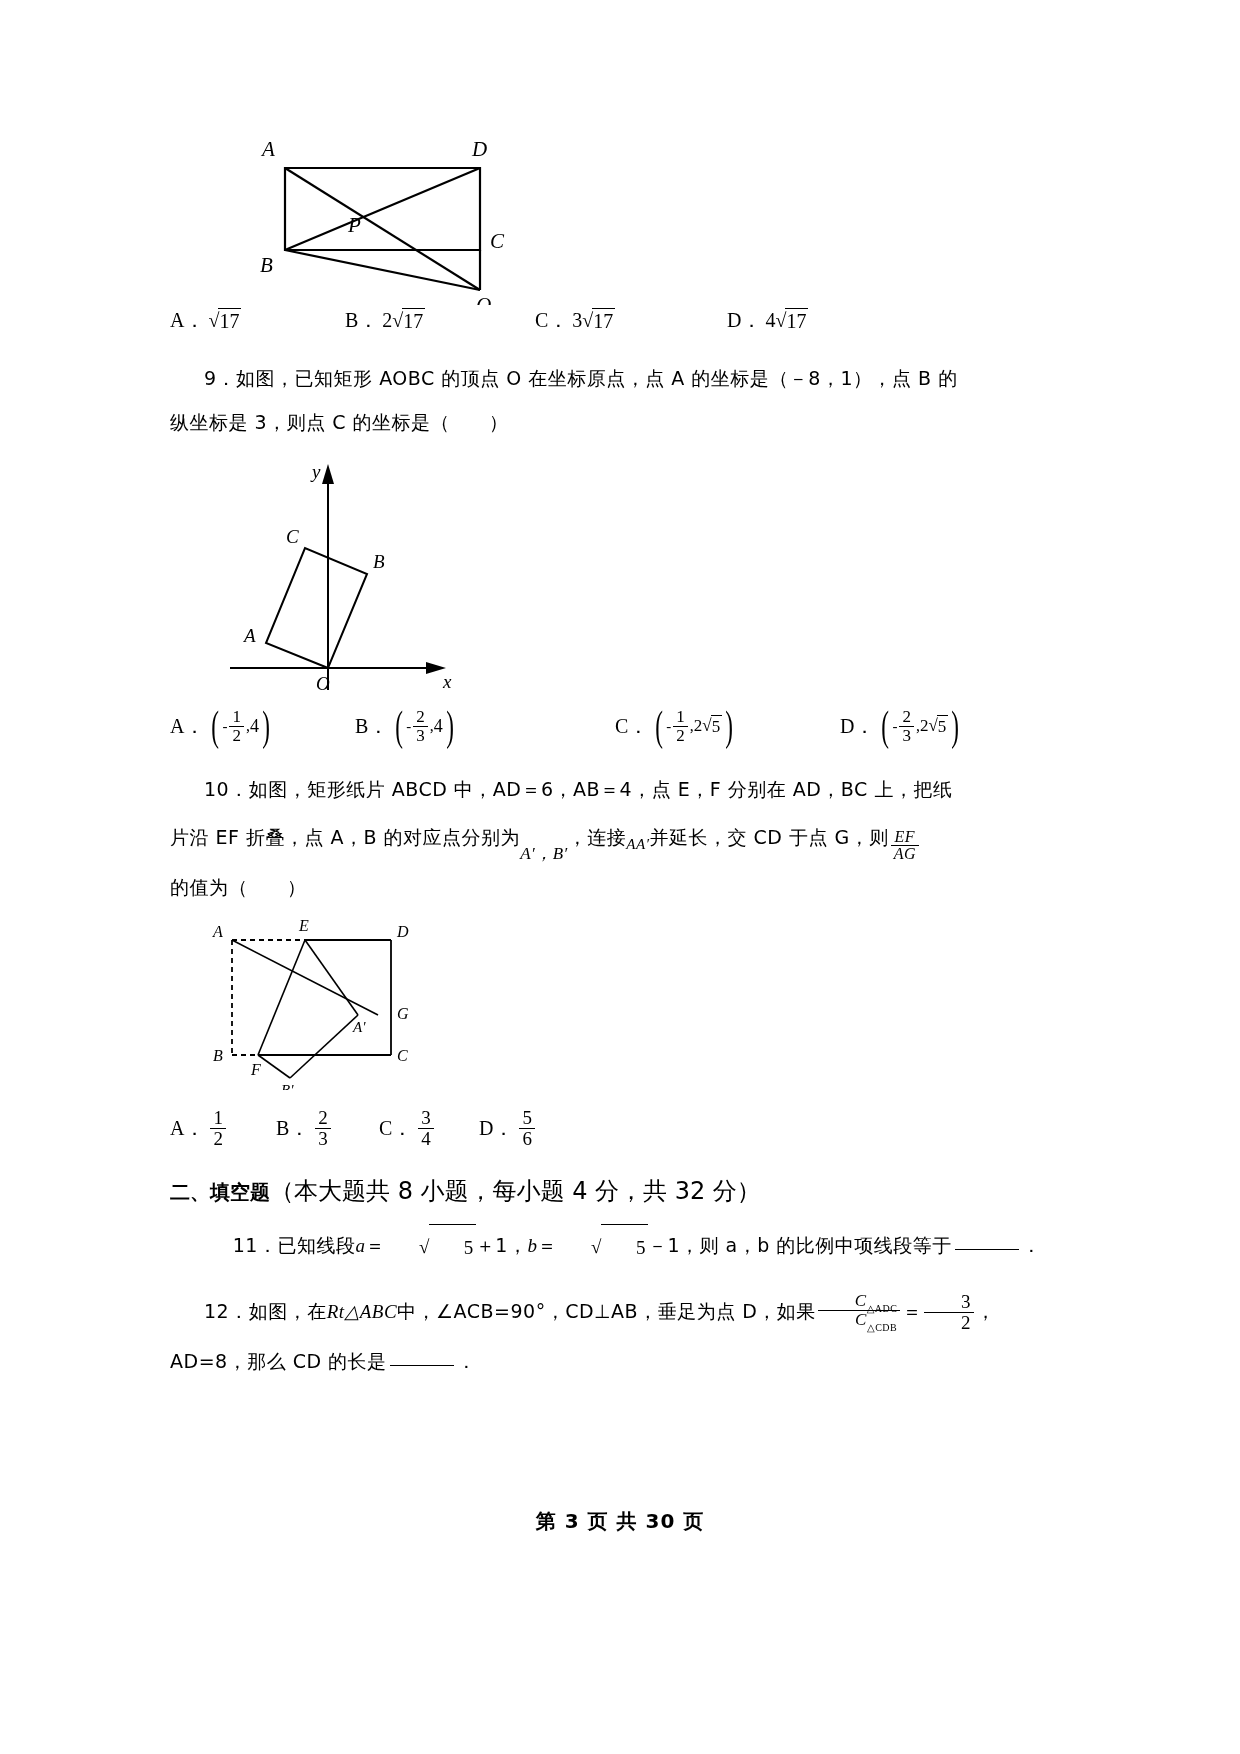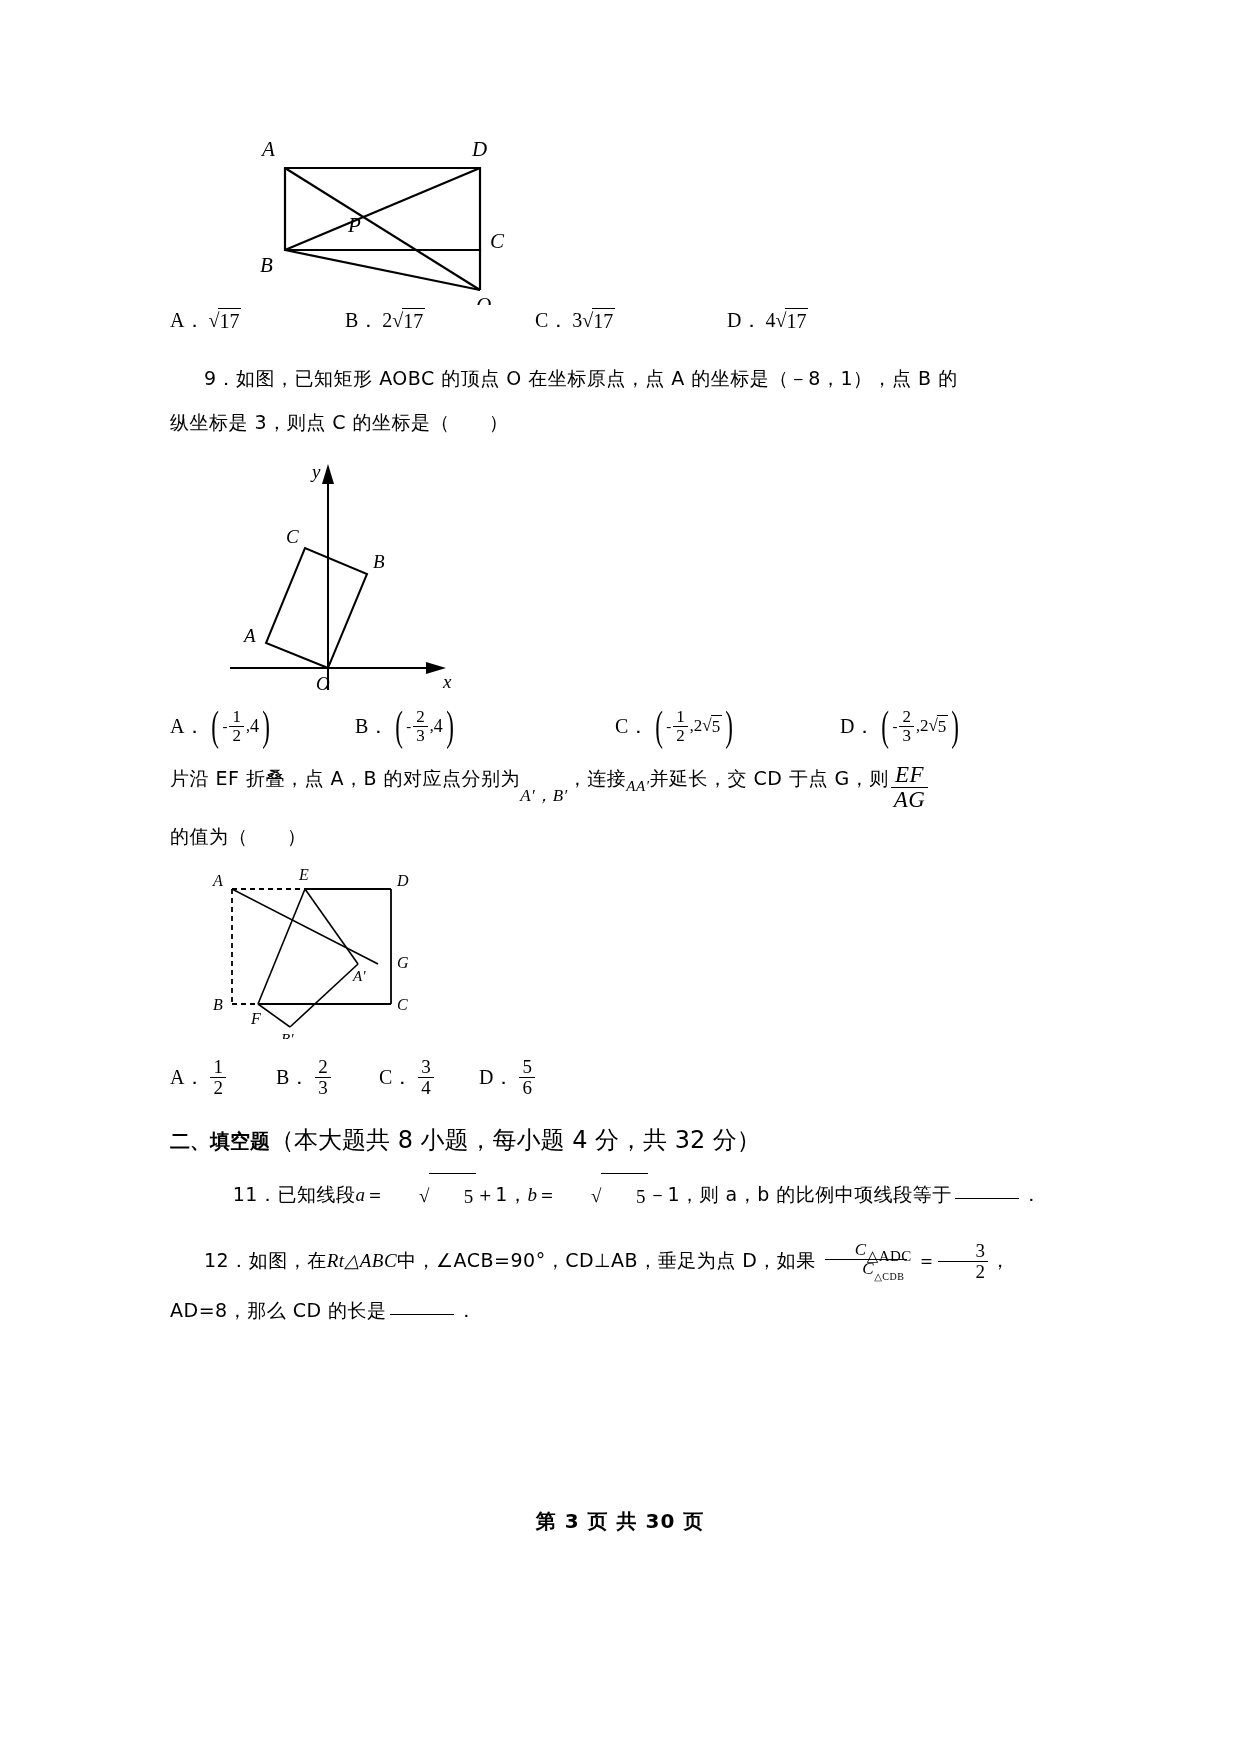--- a/index.html
+++ b/index.html
@@ -297,23 +297,24 @@
           <span class="num" style="font-size:17px;">2</span>
           <span class="radical" style="font-size:17px;">
               <span class="sign">√</span>
               <span class="rad-body">5</span>
             </span>
         </span>
         <span class="paren-big">)</span>
       </div>
     </div>
 
+    <div class="qline indent cjk" style="margin-top:22px;">10．如图，矩形纸片 ABCD 中，AD＝6，AB＝4，点 E，F 分别在 AD，BC 上，把纸</div>
 
     <div class="qline cjk" style="line-height:50px;">
-      <span>片沿 EF 折叠，点 A，B 的对应点分别为</span><span class="it" style="font-size:17px; position:relative; top:16px;">A′，B′</span><span>，连接</span><span class="it" style="font-size:15px; position:relative; top:6px;">AA′</span><span>并延长，交 CD 于点 G，则</span><span class="frac" style="font-size:23px; position:relative; top:-2px;margin-top:20px;">
+      <span>片沿 EF 折叠，点 A，B 的对应点分别为</span><span class="it" style="font-size:17px; position:relative; top:16px;">A′，B′</span><span>，连接</span><span class="it" style="font-size:15px; position:relative; top:6px;">AA′</span><span>并延长，交 CD 于点 G，则</span><span class="frac" style="font-size:16px; position:relative; top:-2px;margin-top:20px;">
           <span class="numer it">EF</span>
           <span class="denom it">AG</span>
         </span>
     </div>
 
     <div class="qline cjk">的值为（　　）</div>
 
     <div class="fig" style="margin-left:25px; margin-top:6px;">
       <svg width="260" height="175" viewBox="0 0 260 175">
 
@@ -395,21 +396,21 @@
           <span class="sign">√</span>
           <span class="rad-body">5</span>
         </span><span>＋1</span><span>，</span><span class="it">b</span><span>＝</span><span class="radical" style="font-size:19px;">
           <span class="sign">√</span>
           <span class="rad-body">5</span>
         </span><span>－1</span><span>，则 a，b 的比例中项线段等于</span><span class="blank-line"></span><span>．</span>
     </div>
 
     <div class="qline indent cjk" style="margin-top:14px; line-height:54px;">
       <span>12．如图，在</span><span class="it">Rt△ABC</span><span>中，∠ACB=90°，CD⊥AB，垂足为点 D，如果</span><span class="frac" style="font-size:17px; position:relative; top:-2px;">
-          <span class="numer"><span class="it">C</span><span class="sub" style="font-size:15px;">△ADC</span></span>
+          <span class="numer"><span class="it">C</span><span class="sub" style="font-size:10px;">△ADC</span></span>
           <span class="denom"><span class="it">C</span><span class="sub" style="font-size:10px;">△CDB</span></span>
         </span><span>＝</span><span class="frac" style="font-size:19px;">
           <span class="numer">3</span>
           <span class="denom">2</span>
         </span><span>，</span>
     </div>
     <div class="qline cjk">
       <span>AD=8，那么 CD 的长是</span><span class="blank-line"></span><span>．</span>
     </div>
 

